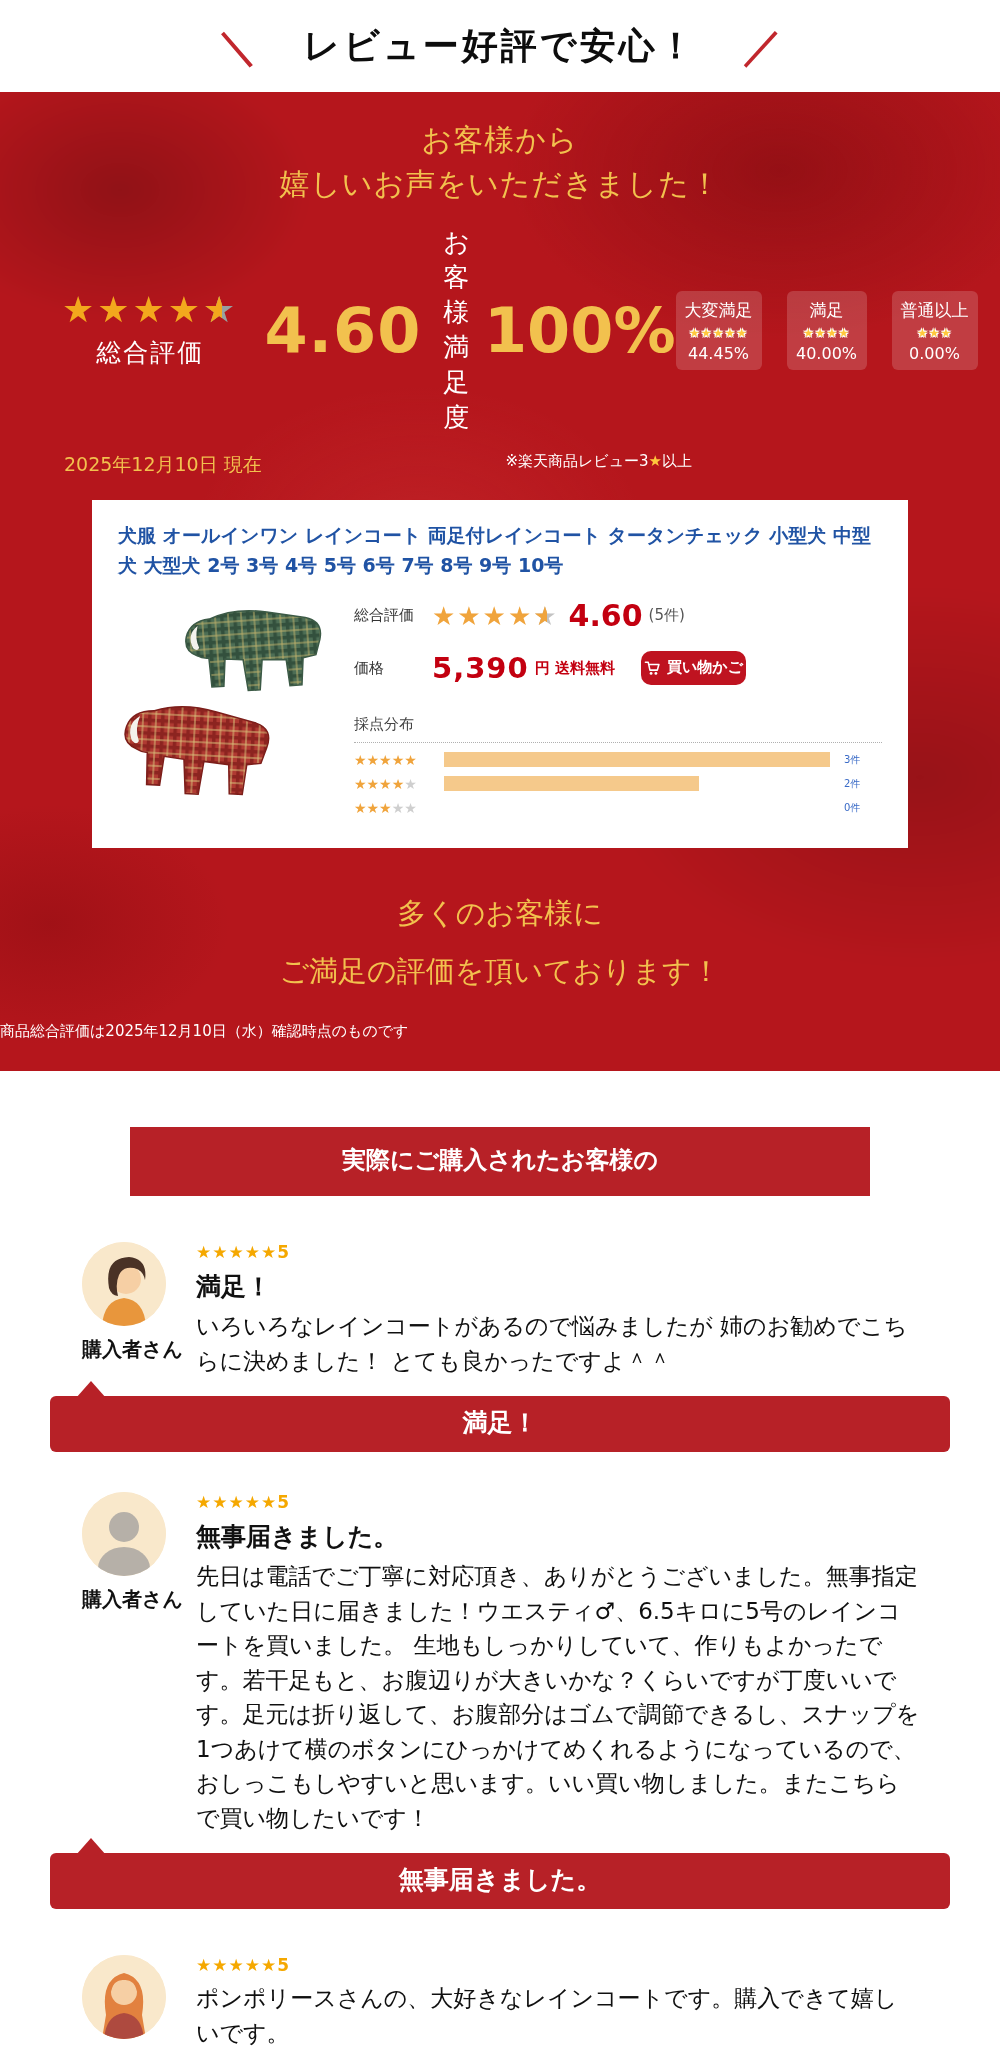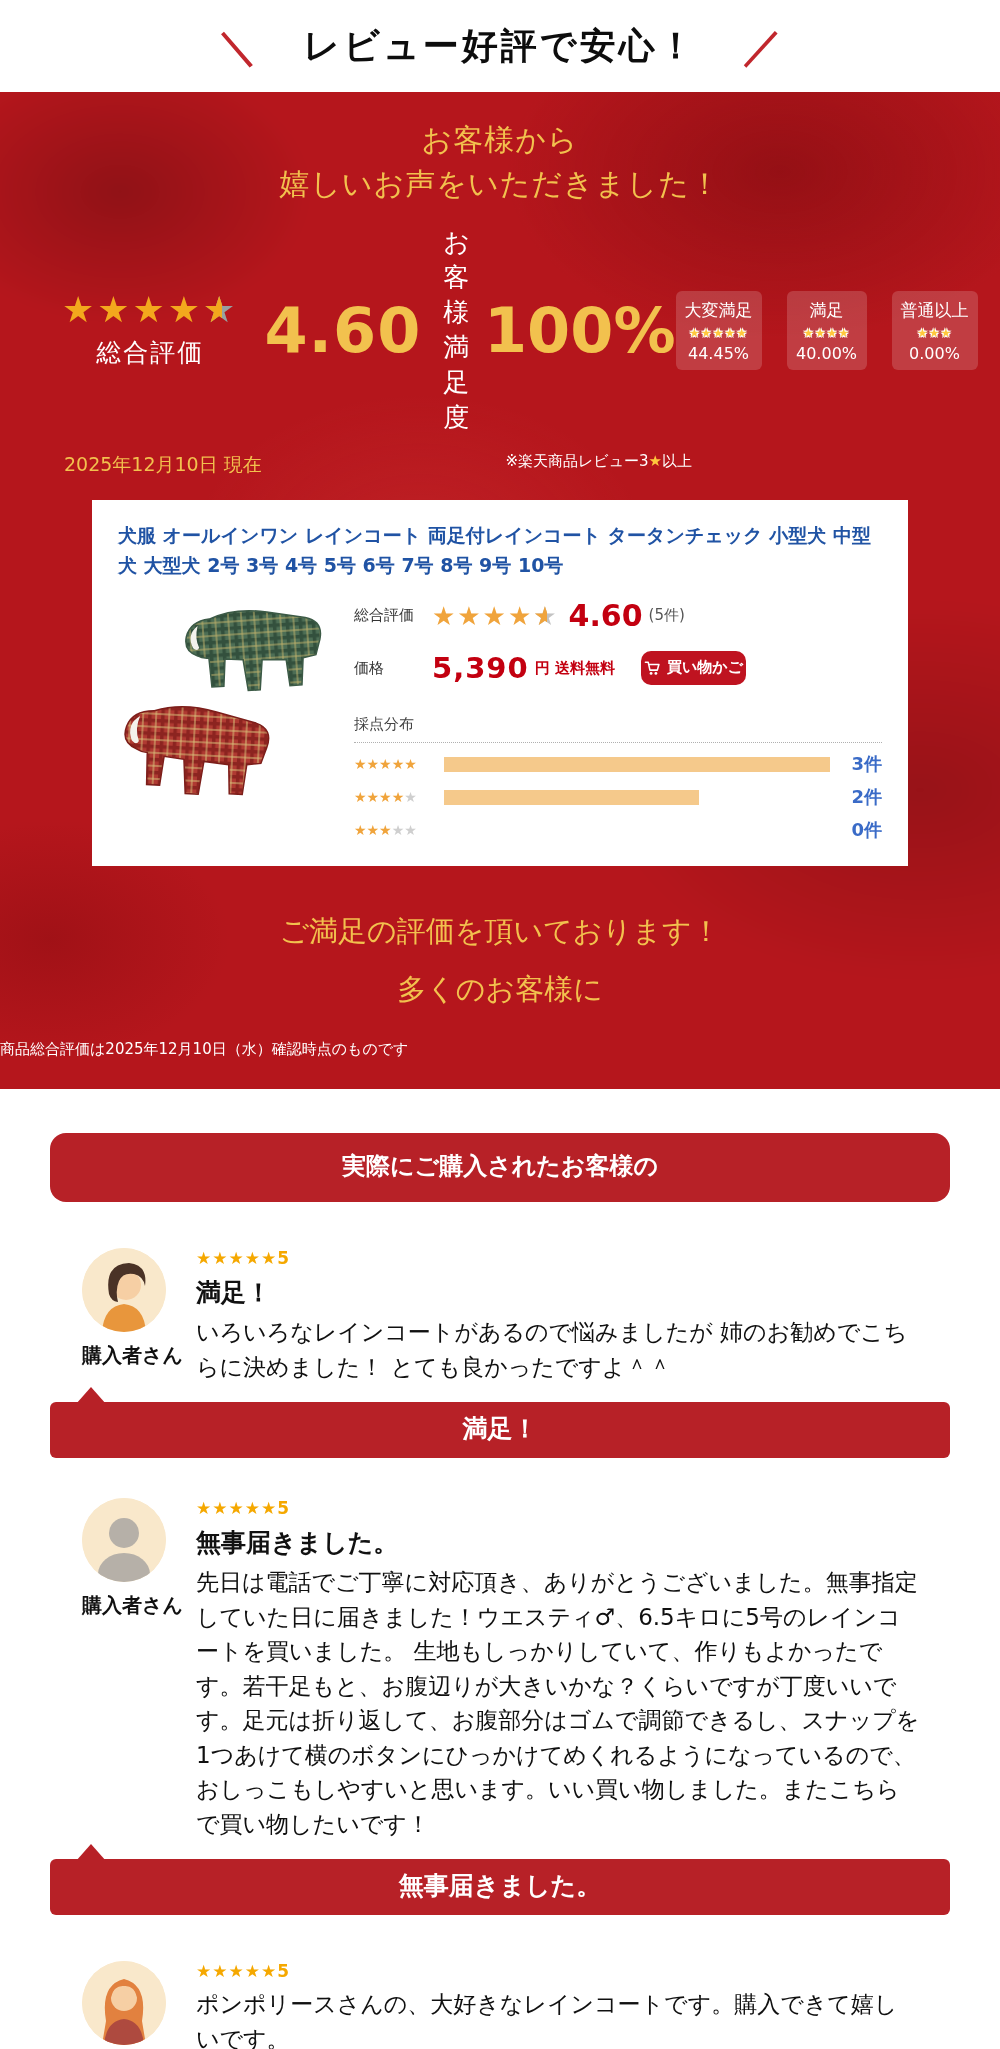--- a/index.html
+++ b/index.html
@@ -87,31 +87,31 @@
     display:inline-flex; align-items:center; gap:6px; cursor:pointer;
     font-family:inherit;
   }
   .dist-wrap{ margin-top:30px; }
   .dist-label{ color:#444; font-size:15px; padding-bottom:8px; border-bottom:1px dotted #b0b0b0; }
   .dist-row{ display:flex; align-items:center; margin-top:9px; }
   .dist-stars{ width:84px; font-size:14px; letter-spacing:0; flex:none; line-height:1; }
   .dist-stars .on{ color:#f0a43c; } .dist-stars .off{ color:#cfcfcf; }
   .bar-track{ flex:1; height:15px; margin:0 14px 0 6px; }
   .bar-fill{ height:100%; background:#f5c98b; }
-  .dist-count{ width:38px; text-align:right; color:#3a6bc7; font-size:18px; flex:none; cursor:pointer;font-weight:bold; }
+  .dist-count{ width:38px; color:#3a6bc7; font-size:10px; flex:none; cursor:pointer; }
 
   
   .hero-outro{ text-align:center; color:#f2c14e; font-size:29px; margin-top:46px; }
   .hero-outro div+div{ margin-top:18px; }
   .hero-footnote{ color:#fff; font-size:15px; margin-top:30px; }
 
   
   .reviews{ background:#fff; padding:44px 0 40px; }
   .section-banner{
-    width:900px; margin:0 auto; background:#b72127; border-radius:16px;
+    width:740px; margin:12px auto; background:#b72127; border-radius:0;
     color:#fff; text-align:center; font-weight:bold; font-size:24px;
     padding:17px 0 20px;
   }
   .section-banner div+div{ margin-top:17px; }
 
   .review{ width:900px; margin:46px auto 0; display:flex; gap:28px; padding-left:32px; }
   .reviewer{ width:86px; flex:none; text-align:center; }
   .avatar{ width:84px; height:84px; border-radius:50%; overflow:hidden; background:#f9e8cb; }
   .reviewer-name{ font-size:20px; font-weight:bold; color:#111; margin-top:10px; white-space:nowrap; }
   .review-content{ width:724px; }
@@ -262,22 +262,22 @@
                 <span class="bar-fill" style="display:block;width:0%"></span>
               </span>
             <span class="dist-count">0件</span>
           </div>
         </div>
       </div>
     </div>
   </div>
 
   <div class="hero-outro">
+    <div>多くのお客様に</div>
     <div>ご満足の評価を頂いております！</div>
-    <div>多くのお客様に</div>
   </div>
   <div class="hero-footnote">商品総合評価は2025年12月10日（水）確認時点のものです</div>
 </section>
 
 <section class="reviews">
 
   <div class="section-banner">
     <div>実際にご購入されたお客様の</div>
   </div>
 

